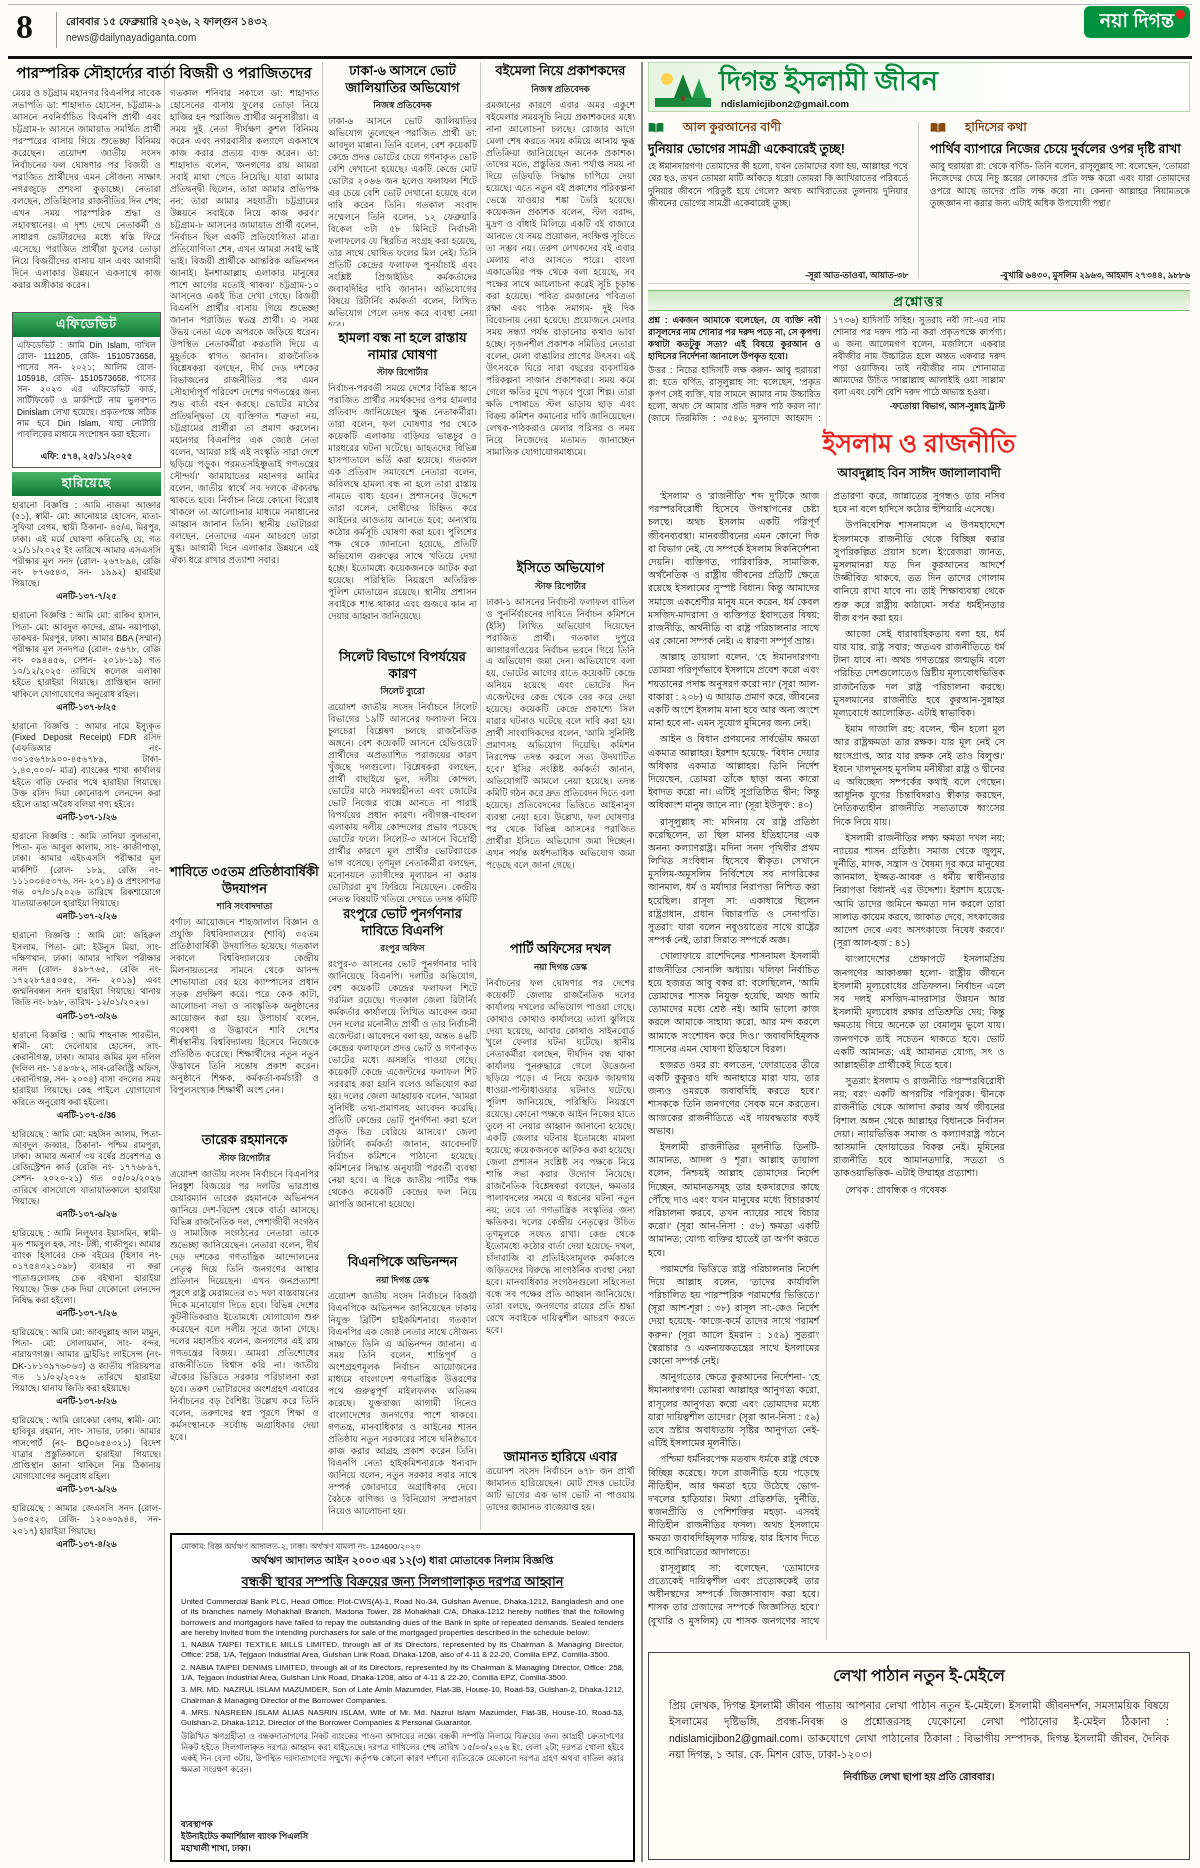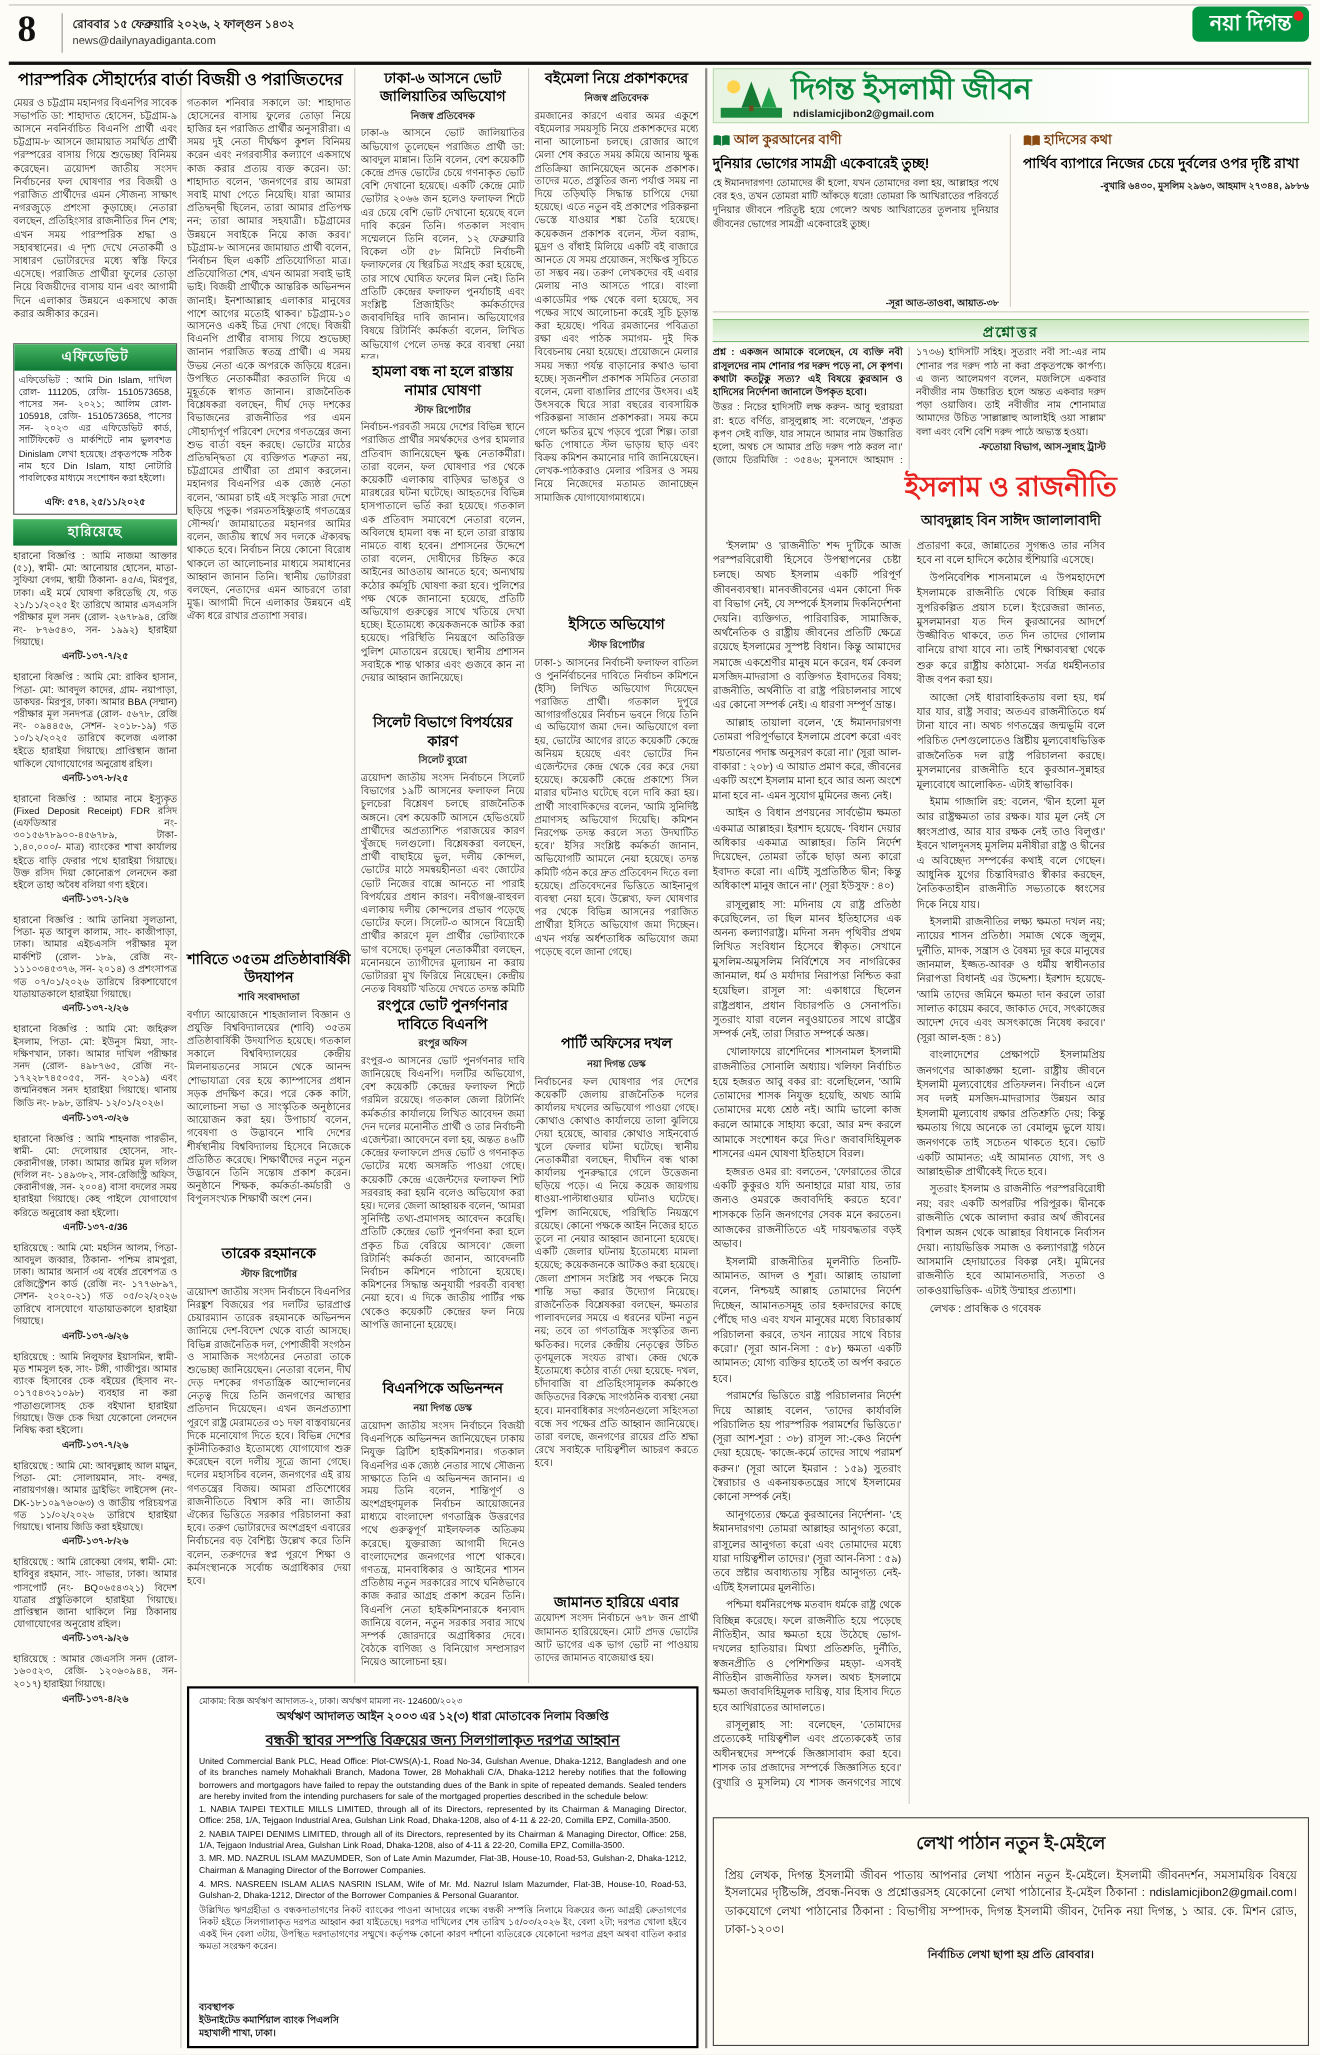--- a/index.html
+++ b/index.html
@@ -41,33 +41,33 @@
   .ad-t2{font-size:13px;font-weight:bold;text-align:center;margin:2px 0 4px;text-decoration:underline}
   .ad-intro{font-size:7.8px;line-height:1.32;text-align:justify}
   .ad-it{font-size:7.8px;line-height:1.32;text-align:justify;margin-top:2px}
   .ad-terms{font-size:8.2px;line-height:1.32;text-align:justify;margin-top:4px}
   .ad-sign{margin-top:auto;text-align:left;font-size:8.5px;font-weight:bold;line-height:1.4}
   
   .isl-head{background:linear-gradient(90deg,#e7f4e1,#ffffff 70%);border:1px solid #b5d9ab}
   .isl-title{font-size:27px;font-weight:bold;color:#0a8a3c;line-height:1}
   .isl-email{font-size:9.5px;color:#1a1a1a;font-weight:bold}
   .fe-half{position:absolute;top:0;bottom:0;display:flex;flex-direction:column}
-  .fe-label{font-weight:bold;font-size:12px;color:#7a3e10;display:flex;align-items:center;gap:3px}
+  .fe-label{font-weight:bold;font-size:12px;color:#7a3e10;display:flex;align-items:center;gap:19px}
   .fe-title{font-weight:bold;font-size:12.5px;line-height:1.3;margin:3px 0;color:#000}
   .fe-text{font-size:8.8px;line-height:1.38;text-align:justify;flex:1;overflow:hidden}
   .fe-src{font-size:8.6px;font-weight:bold;text-align:right;margin-top:3px}
   .qa-band{background:linear-gradient(180deg,#cbe7c0,#eef7ea);border-top:1px solid #7fba74;border-bottom:1px solid #7fba74;color:#0b5f22;font-weight:bold;text-align:center;font-size:13px;line-height:21px;letter-spacing:2px}
   .qa-body{column-count:3;column-gap:12px;column-rule:1px solid #ccc;font-size:8.8px;line-height:1.36;text-align:justify;overflow:hidden;column-fill:auto}
   .qa-q{font-weight:bold;margin-bottom:2px}
   .qa-src{font-weight:bold;text-align:right;margin-top:2px}
   .feat-h{font-size:25px;font-weight:bold;color:#e8231f;text-align:center;line-height:1.1}
   .feat-a{font-size:12.5px;font-weight:bold;text-align:center;color:#111}
   .feat-body{column-count:3;column-gap:14px;column-rule:1px solid #ccc;font-size:9.3px;line-height:1.42;text-align:justify;overflow:hidden;column-fill:auto}
   .fp{text-indent:12px;margin-bottom:3px}
-  .letters{border:1.5px solid #444;background:#fffdf4;padding:10px 10px;display:flex;flex-direction:column;overflow:hidden}
+  .letters{border:1.5px solid #444;background:#fffdf4;padding:10px 20px;display:flex;flex-direction:column;overflow:hidden}
   .let-title{font-size:16px;font-weight:bold;text-align:center;margin-bottom:7px}
   .let-body{font-size:10.5px;line-height:1.55;text-align:justify}
   .let-note{font-size:10px;font-weight:bold;margin-top:7px;text-align:center}
 </style>
 </head>
 <body>
 
 <div class="page">
 
   <div class="abs hrule" style="left:8px;right:8px;top:4px;height:1px;background:#bbb"></div>
@@ -262,20 +262,21 @@
     <div class="abs" style="left:270px;top:4px;bottom:4px;width:1px;background:#cfcabd"></div>
     <div class="fe-half" style="left:282px;width:260px">
       <div class="fe-label">
         <svg width="16" height="12" viewBox="0 0 24 18">
             <path d="M12 3C9 1 3 1 1 2v13c3-1 8-1 11 1 3-2 8-2 11-1V2c-2-1-8-1-11 1z" fill="#8a4a10"></path>
             <path d="M12 3v13" stroke="#fff" stroke-width="1.2"></path>
           </svg>
         <span>হাদিসের কথা</span>
       </div>
       <div class="fe-title">পার্থিব ব্যাপারে নিজের চেয়ে দুর্বলের ওপর দৃষ্টি রাখা</div>
+      <div class="fe-text">আবু হুরায়রা রা: থেকে বর্ণিত- তিনি বলেন, রাসূলুল্লাহ সা: বলেছেন, 'তোমরা নিজেদের চেয়ে নিচু স্তরের লোকদের প্রতি লক্ষ করো এবং যারা তোমাদের ওপরে আছে তাদের প্রতি লক্ষ করো না। কেননা আল্লাহর নিয়ামতকে তুচ্ছজ্ঞান না করার জন্য এটাই অধিক উপযোগী পন্থা।'</div>
       <div class="fe-src">-বুখারি ৬৪৩০, মুসলিম ২৯৬৩, আহমাদ ২৭৩৪৪, ৯৮৮৬</div>
     </div>
   </div>
 
   <div class="abs qa-band" style="left:648px;top:290px;width:542px;height:21px">প্রশ্নোত্তর</div>
   <div class="abs qa-body" style="left:648px;top:315px;width:542px;height:112px">
     <p class="qa-q">প্রশ্ন : একজন আমাকে বলেছেন, যে ব্যক্তি নবী রাসূলদের নাম শোনার পর দরুদ পড়ে না, সে কৃপণ। কথাটা কতটুকু সত্য? এই বিষয়ে কুরআন ও হাদিসের নির্দেশনা জানালে উপকৃত হবো।</p>
     <p>উত্তর : নিচের হাদিসটি লক্ষ করুন- আবু হুরায়রা রা: হতে বর্ণিত, রাসূলুল্লাহ সা: বলেছেন, 'প্রকৃত কৃপণ সেই ব্যক্তি, যার সামনে আমার নাম উচ্চারিত হলো, অথচ সে আমার প্রতি দরুদ পাঠ করল না।' (জামে তিরমিজি : ৩৫৪৬; মুসনাদে আহমাদ : ১৭৩৬) হাদিসটি সহিহ। সুতরাং নবী সা:-এর নাম শোনার পর দরুদ পাঠ না করা প্রকৃতপক্ষে কার্পণ্য। এ জন্য আলেমগণ বলেন, মজলিসে একবার নবীজীর নাম উচ্চারিত হলে অন্তত একবার দরুদ পড়া ওয়াজিব। তাই নবীজীর নাম শোনামাত্র আমাদের উচিত 'সাল্লাল্লাহু আলাইহি ওয়া সাল্লাম' বলা এবং বেশি বেশি দরুদ পাঠে অভ্যস্ত হওয়া।</p>
     <p class="qa-src">-ফতোয়া বিভাগ, আস-সুন্নাহ ট্রাস্ট</p>
   </div>

